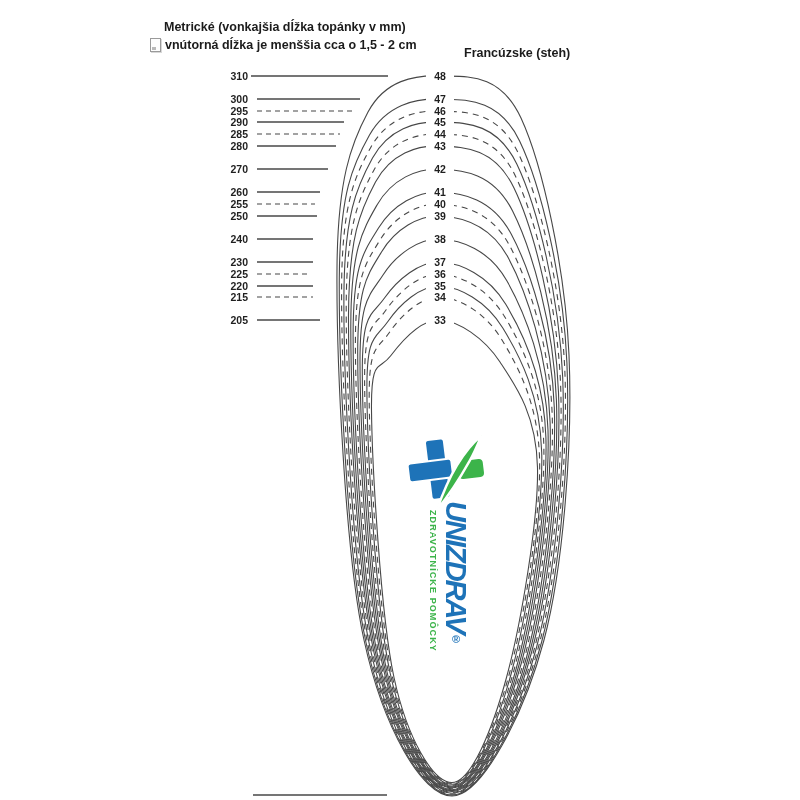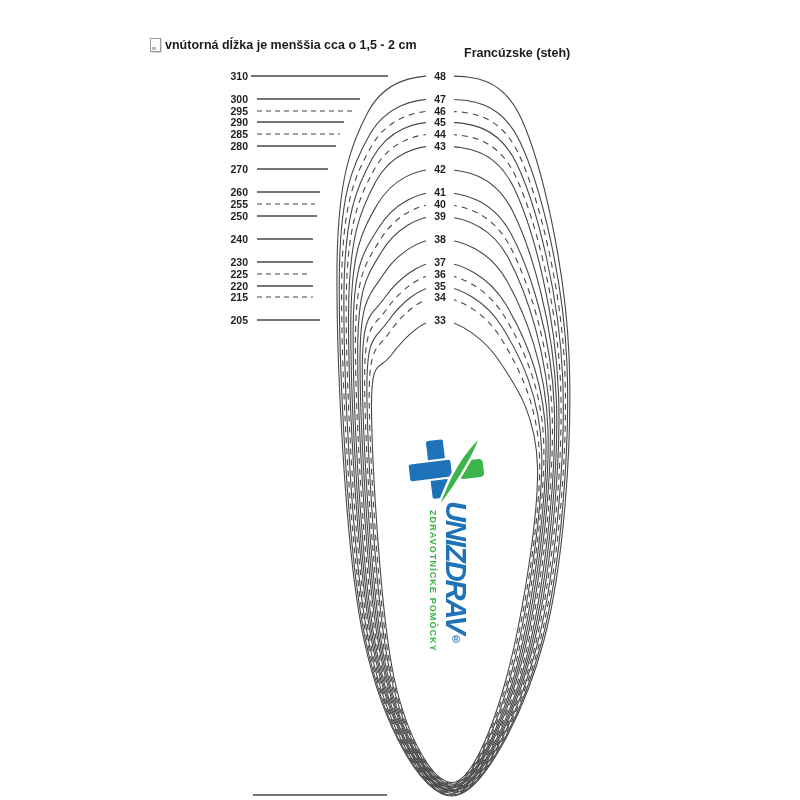--- a/index.html
+++ b/index.html
@@ -103,20 +103,21 @@
       <text x="248" y="301" text-anchor="end" fill="#1f1f1f" font-size="10.5" font-weight="bold">215</text>
       <rect x="426" y="290.5" width="28" height="13" fill="#ffffff"></rect>
       <text x="440" y="301" text-anchor="middle" fill="#1f1f1f" font-size="10.5" font-weight="bold">34</text>
       <line x1="257" y1="320" x2="320" y2="320" stroke="#474747" stroke-width="1.5"></line>
       <text x="248" y="324" text-anchor="end" fill="#1f1f1f" font-size="10.5" font-weight="bold">205</text>
       <rect x="426" y="313.5" width="28" height="13" fill="#ffffff"></rect>
       <text x="440" y="324" text-anchor="middle" fill="#1f1f1f" font-size="10.5" font-weight="bold">33</text>
       <line x1="253" y1="795" x2="387" y2="795" stroke="#474747" stroke-width="1.7"></line>
     </svg>
 
+  <div class="hdr1">Metrické (vonkajšia dĺžka topánky v mm)</div>
 
   <div class="hdr2">
     <span class="imgph"></span>
     <span>vnútorná dĺžka je menššia cca o 1,5 - 2 cm</span>
   </div>
 
   <div class="hdr3">Francúzske (steh)</div>
 
   <svg class="cross" width="94" height="80" viewBox="0 0 94 80">
     <g transform="rotate(-7 45 40)">

